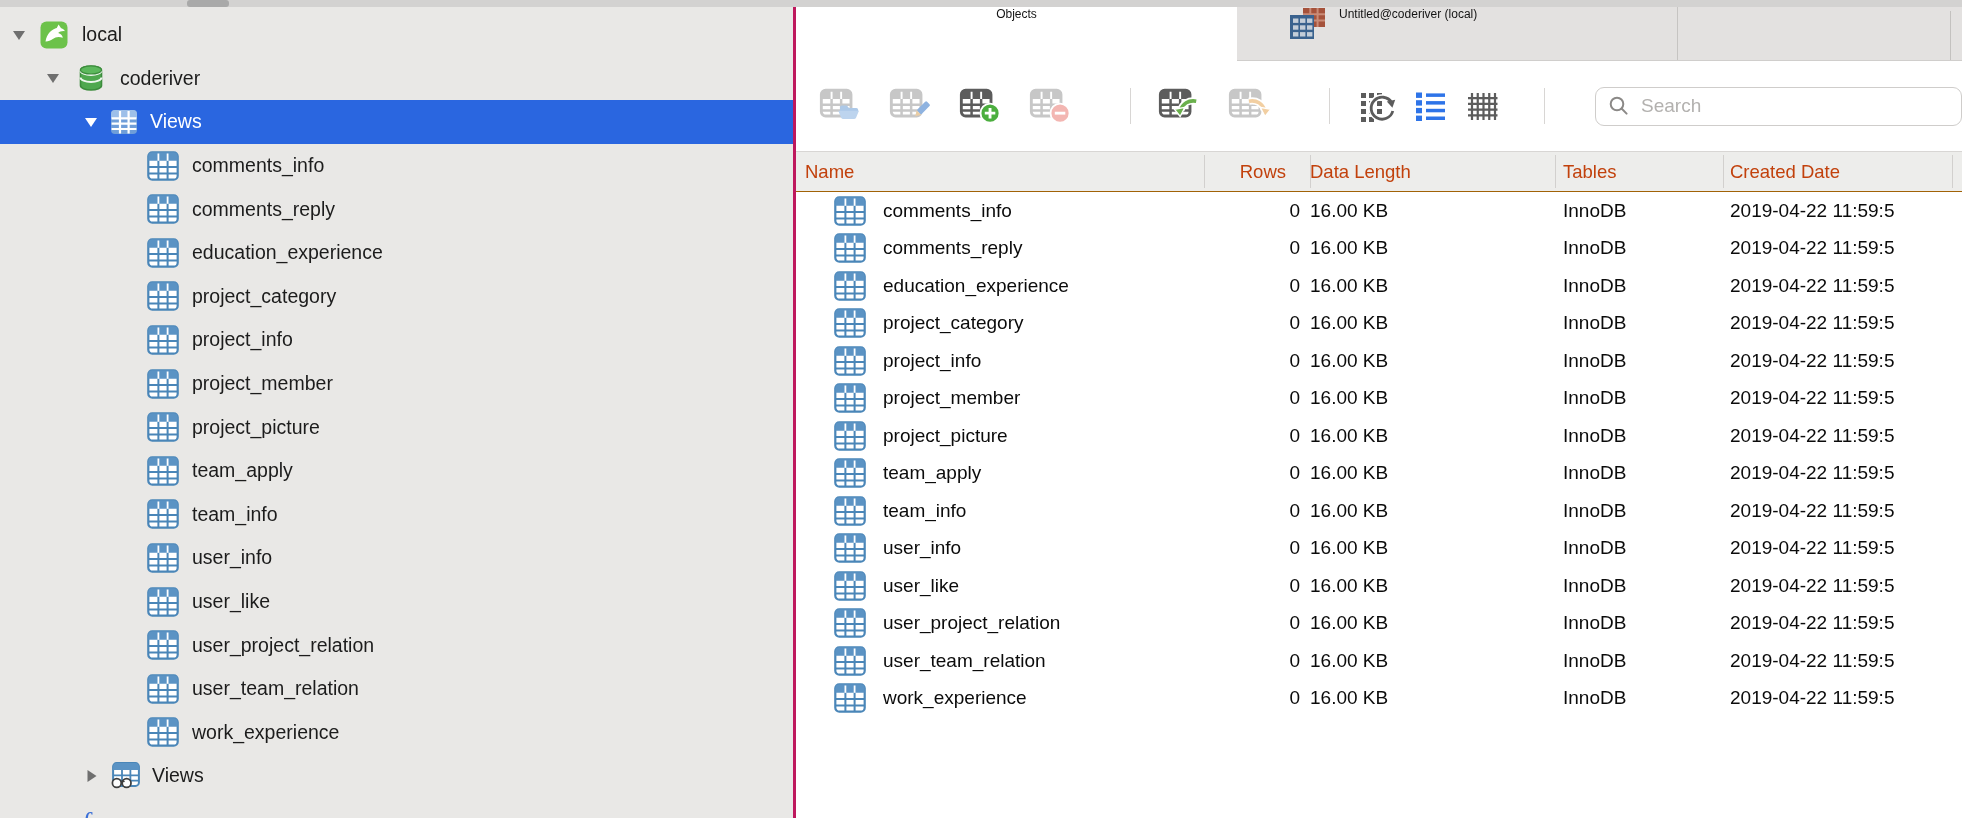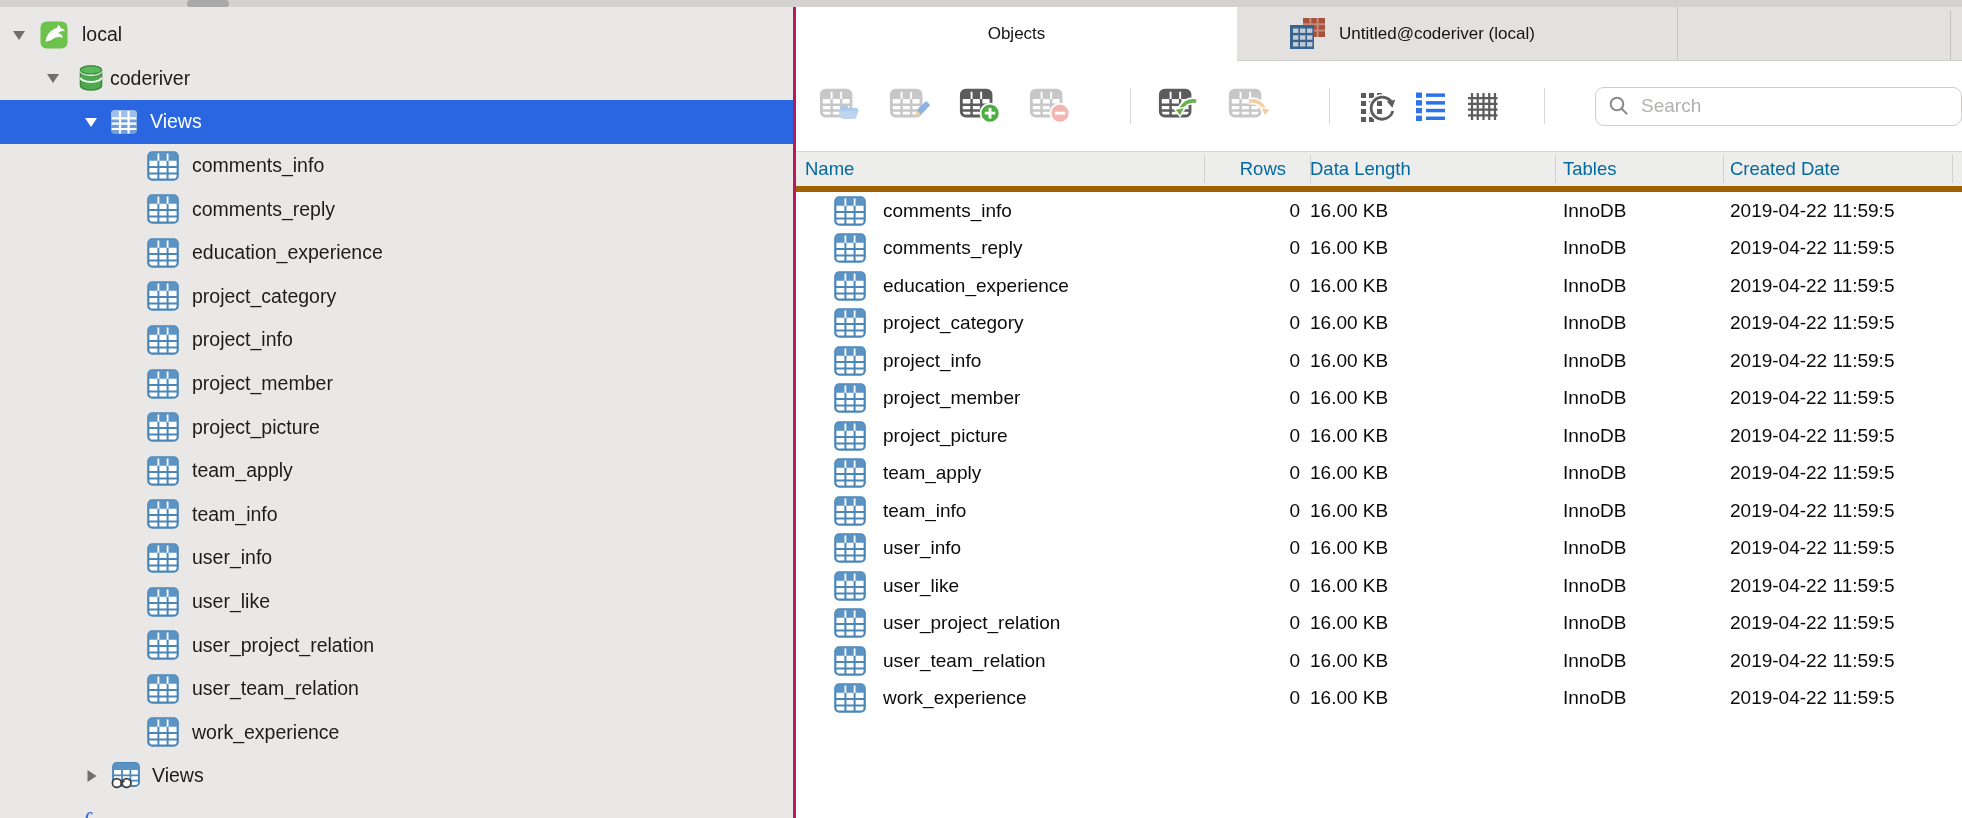--- a/index.html
+++ b/index.html
@@ -11,50 +11,50 @@
   .content{position:absolute;top:7px;left:0;right:0;bottom:0;display:flex}
   
   .sidebar{width:793px;min-width:793px;background:#e9e8e6;border-right:3px solid #be185d;overflow:hidden}
   .tree{padding-top:6px}
   .trow{height:43.6px;display:flex;align-items:center;font-size:19.5px;color:#1c1c1c;cursor:default;white-space:nowrap}
   .trow.selected{background:#2a66e0;color:#fff}
   .tri{display:inline-flex;width:14px;justify-content:center}
   .ticon{display:inline-flex}
   .ticon svg{display:block}
   .t-connection .tri{margin-left:12px}.t-connection .ticon{margin-left:14px}.t-connection .tlabel{margin-left:14px}
-  .t-database .tri{margin-left:46px}.t-database .ticon{margin-left:17px}.t-database .tlabel{margin-left:5px}
+  .t-database .tri{margin-left:46px}.t-database .ticon{margin-left:17px}.t-database .tlabel{margin-left:15px}
   .t-folder .tri{margin-left:84px}.t-folder .ticon{margin-left:12px}.t-folder .tlabel{margin-left:12px}
   .t-table .ticon{margin-left:147px}.t-table .tlabel{margin-left:13px}
   .t-partial{height:20px;overflow:hidden;align-items:flex-start}
   .fglyph{margin-left:80px;font-family:"Liberation Serif","DejaVu Serif",serif;font-style:italic;
           font-size:27px;line-height:30px;color:#3a6fd8;margin-top:8px}
   
   .panel{flex:1;position:relative;background:#fff;display:flex;flex-direction:column;overflow:hidden}
   .tabbar{height:53px;min-height:53px;background:#e3e1e0;border-bottom:1px solid #d0cecc;position:relative}
-  .tab{position:absolute;top:0;height:54px;display:flex;align-items:center;font-size:17px;color:#141414;cursor:default}
+  .tab{position:absolute;top:0;height:54px;display:flex;align-items:flex-start;font-size:12px;color:#141414;cursor:default}
   .tab.objects{left:0;width:441px;background:#fff;justify-content:center}
   .tab.query{left:441px;width:441px;border-right:1px solid #c6c4c2;padding-left:51px;box-sizing:border-box;height:53px}
   .tab.query .tabicon{margin-right:11px;display:inline-flex}
   .tabedge{position:absolute;left:1154px;top:4px;bottom:0;width:1px;background:#c3c1bf}
   
   .toolbar{height:90px;min-height:90px;display:flex;align-items:center;padding-left:22px;background:#fff}
   .tbtn{width:44px;height:40px;margin-right:26px;display:flex;align-items:center;justify-content:center;
         background:none;border:0;padding:0;cursor:default}
   .tbtn svg{display:block}
   .tbtn.view{margin-right:8px}
   .tdiv{width:1px;height:36px;background:#d8d6d4;margin-left:32px;margin-right:26px}
   .search{display:flex;align-items:center;width:393px;height:39px;border:1.5px solid #cfcdcb;border-radius:9px;
           background:#fff;padding:0 12px;margin-left:24px;box-sizing:border-box}
   .search .mag{display:inline-flex;margin-right:9px}
   .search input{flex:1;border:0;outline:0;background:transparent;font-size:19px;color:#333;
                 font-family:"Liberation Sans","DejaVu Sans",sans-serif;min-width:0}
   .search input::placeholder{color:#b3b1af}
   
-  .ghead{height:41px;min-height:41px;background:#ededeb;border-top:1px solid #d8d6d4;border-bottom:6px solid #a16207;
-         display:flex;align-items:center;font-size:18.5px;color:#0369a1;position:relative;box-sizing:border-box}
+  .ghead{height:41px;min-height:41px;background:#ededeb;border-top:1px solid #d8d6d4;border-bottom:1px solid #a16207;
+         display:flex;align-items:center;font-size:18.5px;color:#c2410c;position:relative;box-sizing:border-box}
   .gdiv{position:absolute;top:3px;bottom:3px;width:1px;background:#d2d0ce}
   .hc{box-sizing:border-box;white-space:nowrap}
   .h-name{width:408px;padding-left:9px}
   .h-rows{width:106px;text-align:right;padding-right:24px}
   .h-dlen{width:245px;text-align:left;padding-right:24px}
   .h-eng{width:168px;padding-left:8px}
   .h-date{flex:1;padding-left:7px}
   .grows{flex:1;overflow:hidden}
   .grow{height:37.5px;display:flex;align-items:center;font-size:19px;color:#0b0b0b;white-space:nowrap}
   .c-name{width:408px;display:flex;align-items:center;box-sizing:border-box}

